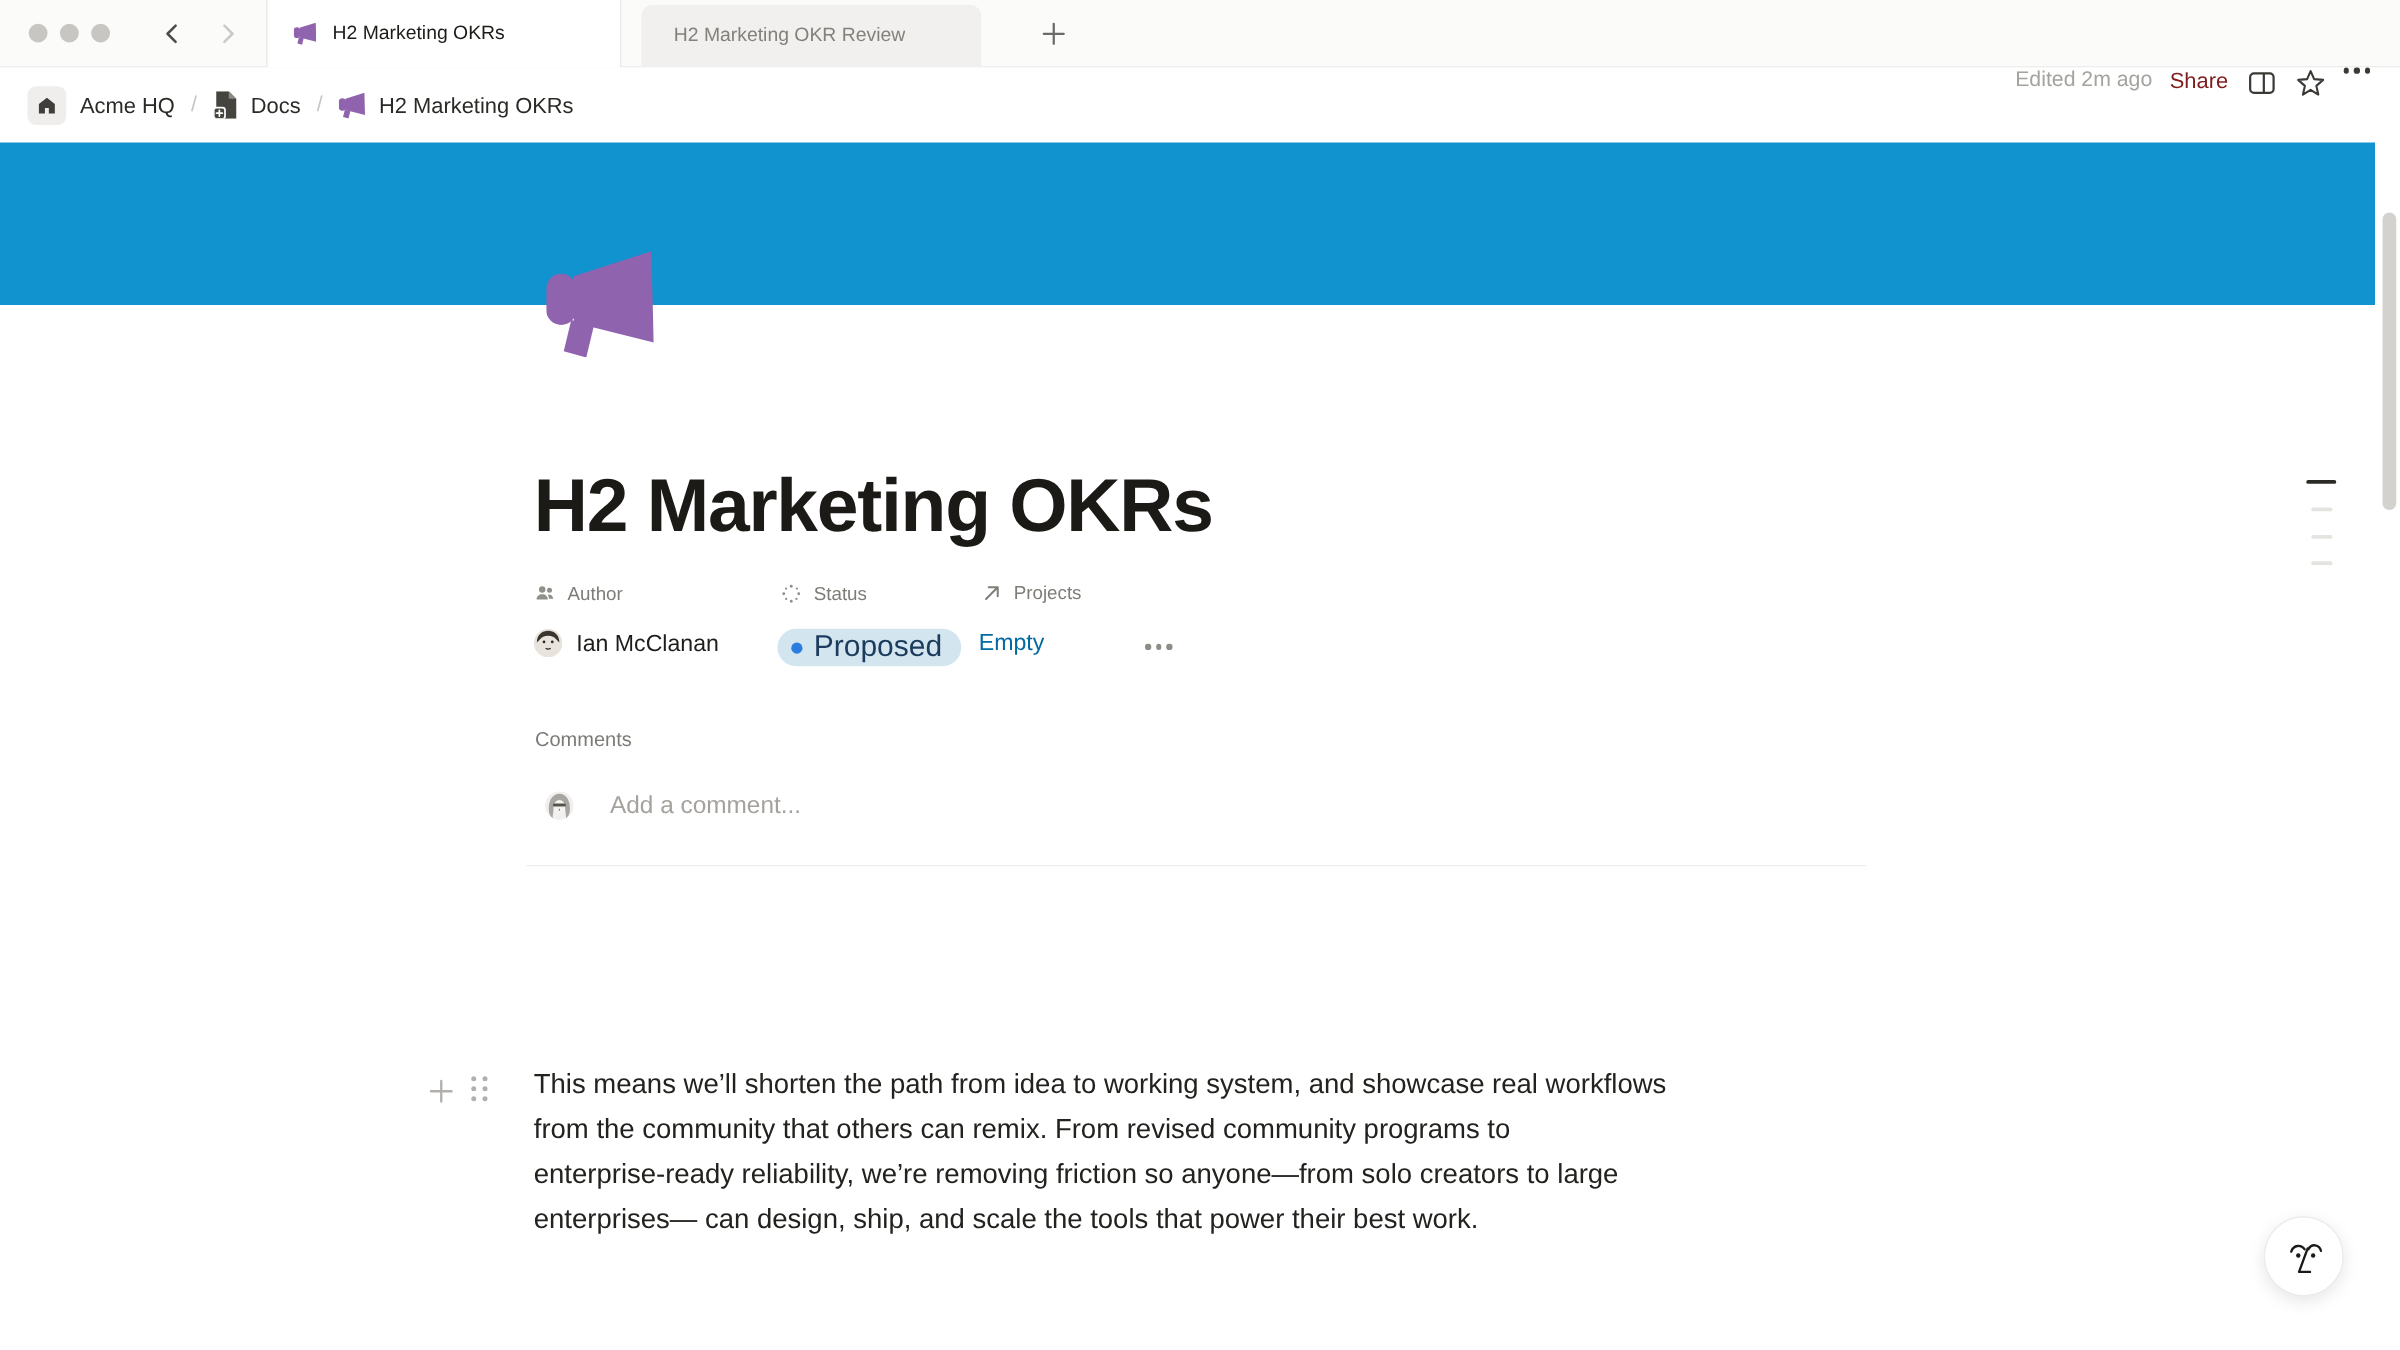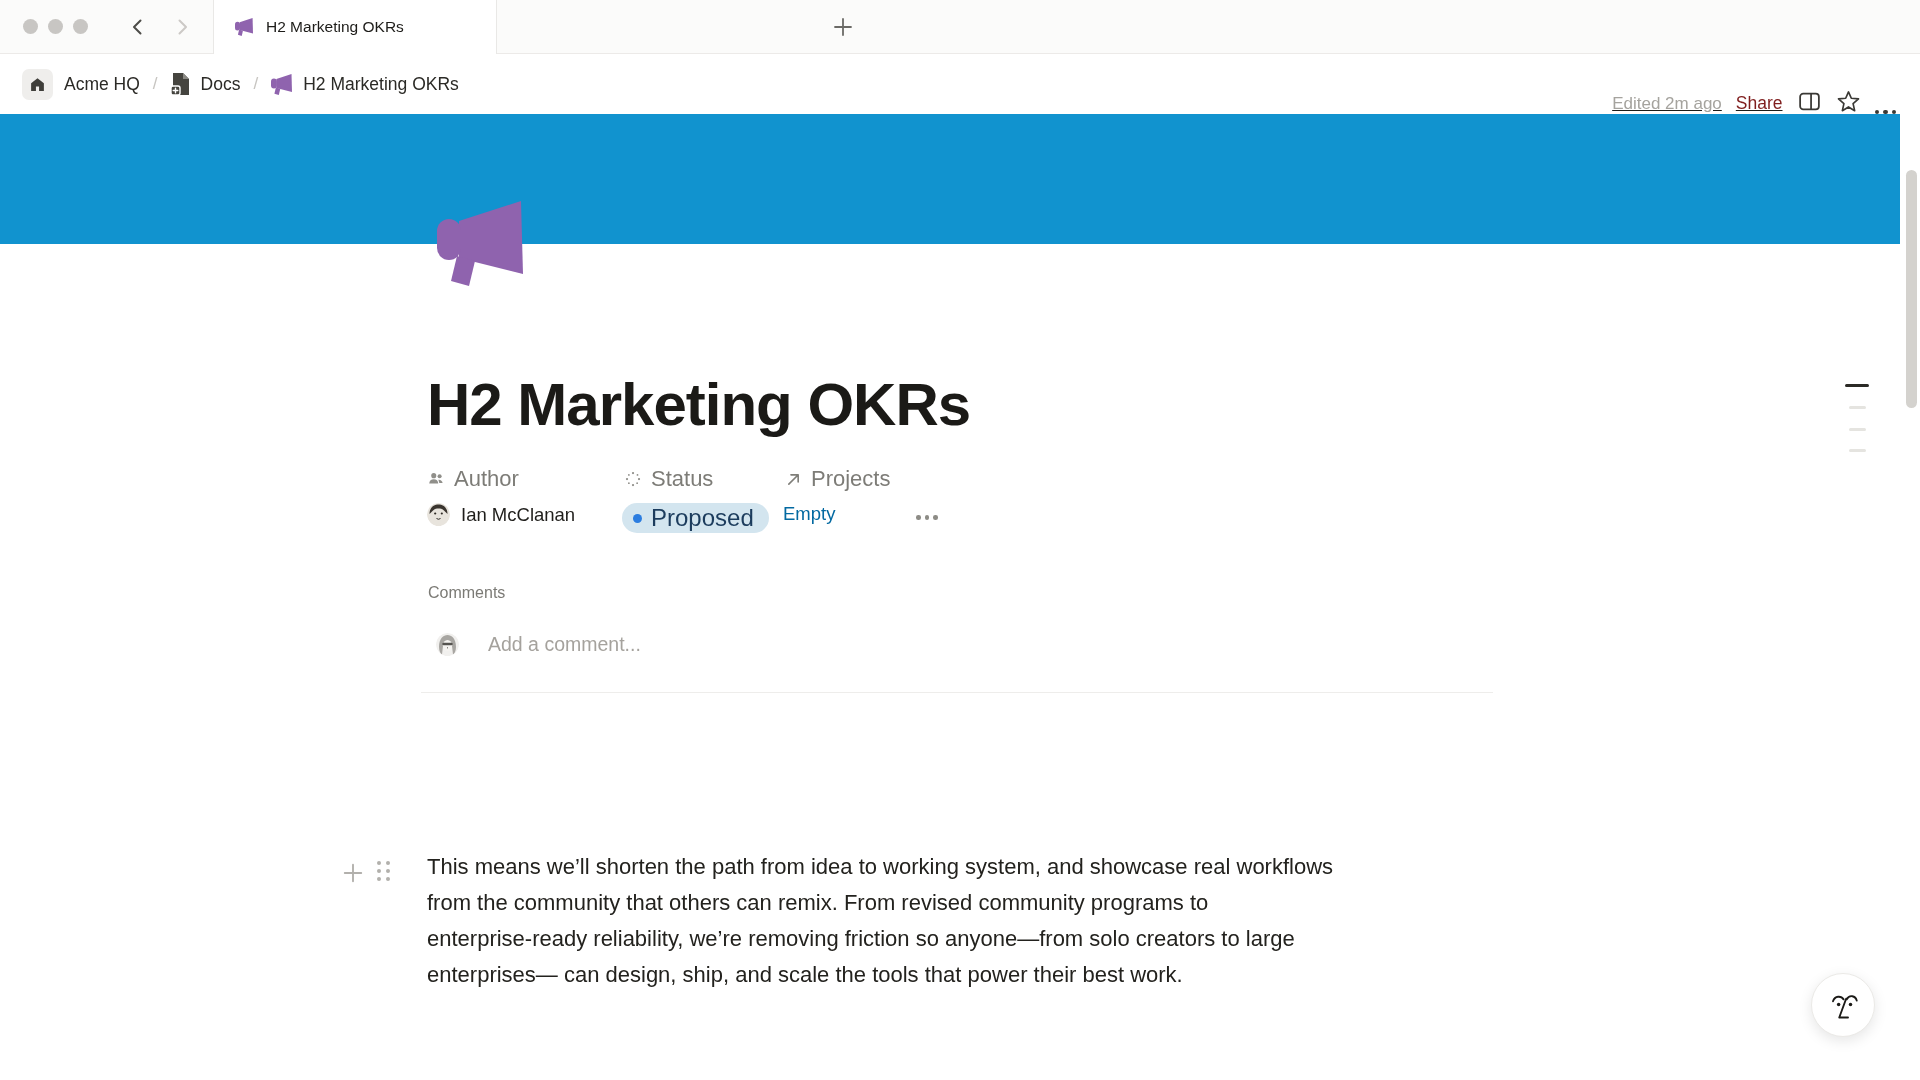--- a/index.html
+++ b/index.html
@@ -31,36 +31,36 @@
 
   
   .crumbbar { position:absolute; left:0; top:54px; width:1920px; height:60px; background:#fff; }
   .crumb-left { position:absolute; left:22px; top:0; height:60px; display:flex; align-items:center;justify-content:center; }
   .home-chip { width:31px; height:31px; border-radius:7px; background:#efeeec;
     display:flex; align-items:center; justify-content:center; }
   .crumb-label { font-size:17.5px; color:#2b2a26; margin-left:11px; }
   .crumb-sep { font-size:17px; color:#c7c5c1; margin:0 13px; }
   .crumb-ico { display:flex; align-items:center; }
   .crumb-right { position:absolute; right:24px; top:0; height:60px; display:flex;
-    align-items:flex-end; gap:14px;text-decoration:underline; }
+    align-items:flex-start; gap:14px; }
   .edited { font-size:17px; color:#a5a39e; }
   .share { font-size:17.5px; color:#7f1d1d; }
   .icobtn { display:flex; align-items:center; justify-content:center; }
 
   
   .banner { position:absolute; left:0; top:114px; width:1900px; height:130px;
     background:var(--banner, #1193cf); }
   .page-icon { position:absolute; left:437px; top:201px; width:86px; height:85px; }
 
   
   .page-title { position:absolute; left:427px; top:370px; font-size:60px;
     font-weight:700; letter-spacing:-1px; color:#1b1a17; }
 
   .prop-label { position:absolute; top:466px; display:flex; align-items:center;
-    gap:9px; font-size:22px; color:#7d7c77; }
+    gap:9px; font-size:15px; color:#7d7c77; }
   .prop-author-l { left:427px; } .prop-status-l { left:624px; } .prop-projects-l { left:785px; }
   .prop-value { position:absolute; top:503px; display:flex; align-items:center; }
   .prop-author-v { left:427px; gap:11px; font-size:18.5px; color:#1f1e1b; }
   .avatar { width:23px; height:23px; border-radius:50%; overflow:hidden; }
   .pill { left:622px; height:30px; border-radius:16px; background:var(--pill-bg, #d3e5ef);
     padding:0 15px 0 11px; gap:9px; font-size:24px; color:var(--pill-text, #1c3c5d); }
   .pill-dot { width:9px; height:9px; border-radius:50%; background:var(--pill-dot, #2b7de0); }
   .prop-empty { left:783px; font-size:18.5px; color:#0369a1; }
   .dots { display:flex; gap:4px; align-items:center; }
   .dots span { width:4.5px; height:4.5px; border-radius:50%; background:#8d8c86; }
@@ -120,20 +120,23 @@
     </div>
 
     <div class="tab tab-active">
       <svg width="18" height="18" viewBox="0 0 86 85">
         <polygon points="84,0 86,73 22,57 22,20" fill="#8f63ae"></polygon>
         <rect x="0" y="18" width="24" height="41" rx="12" fill="#8f63ae"></rect>
         <polygon points="20,55 38,60 32,85 14,80" fill="#8f63ae"></polygon>
       </svg>
       <span>H2 Marketing OKRs</span>
     </div>
+    <div class="tab tab-inactive">
+      <span>H2 Marketing OKR Review</span>
+    </div>
     <div class="tab-plus">
       <svg width="20" height="20" viewBox="0 0 20 20">
         <path d="M10 2 V18 M2 10 H18" stroke="#6b6a66" stroke-width="1.8" stroke-linecap="round"></path>
       </svg>
     </div>
   </div>
 
   <div class="crumbbar">
     <div class="crumb-left">
       <div class="home-chip">

